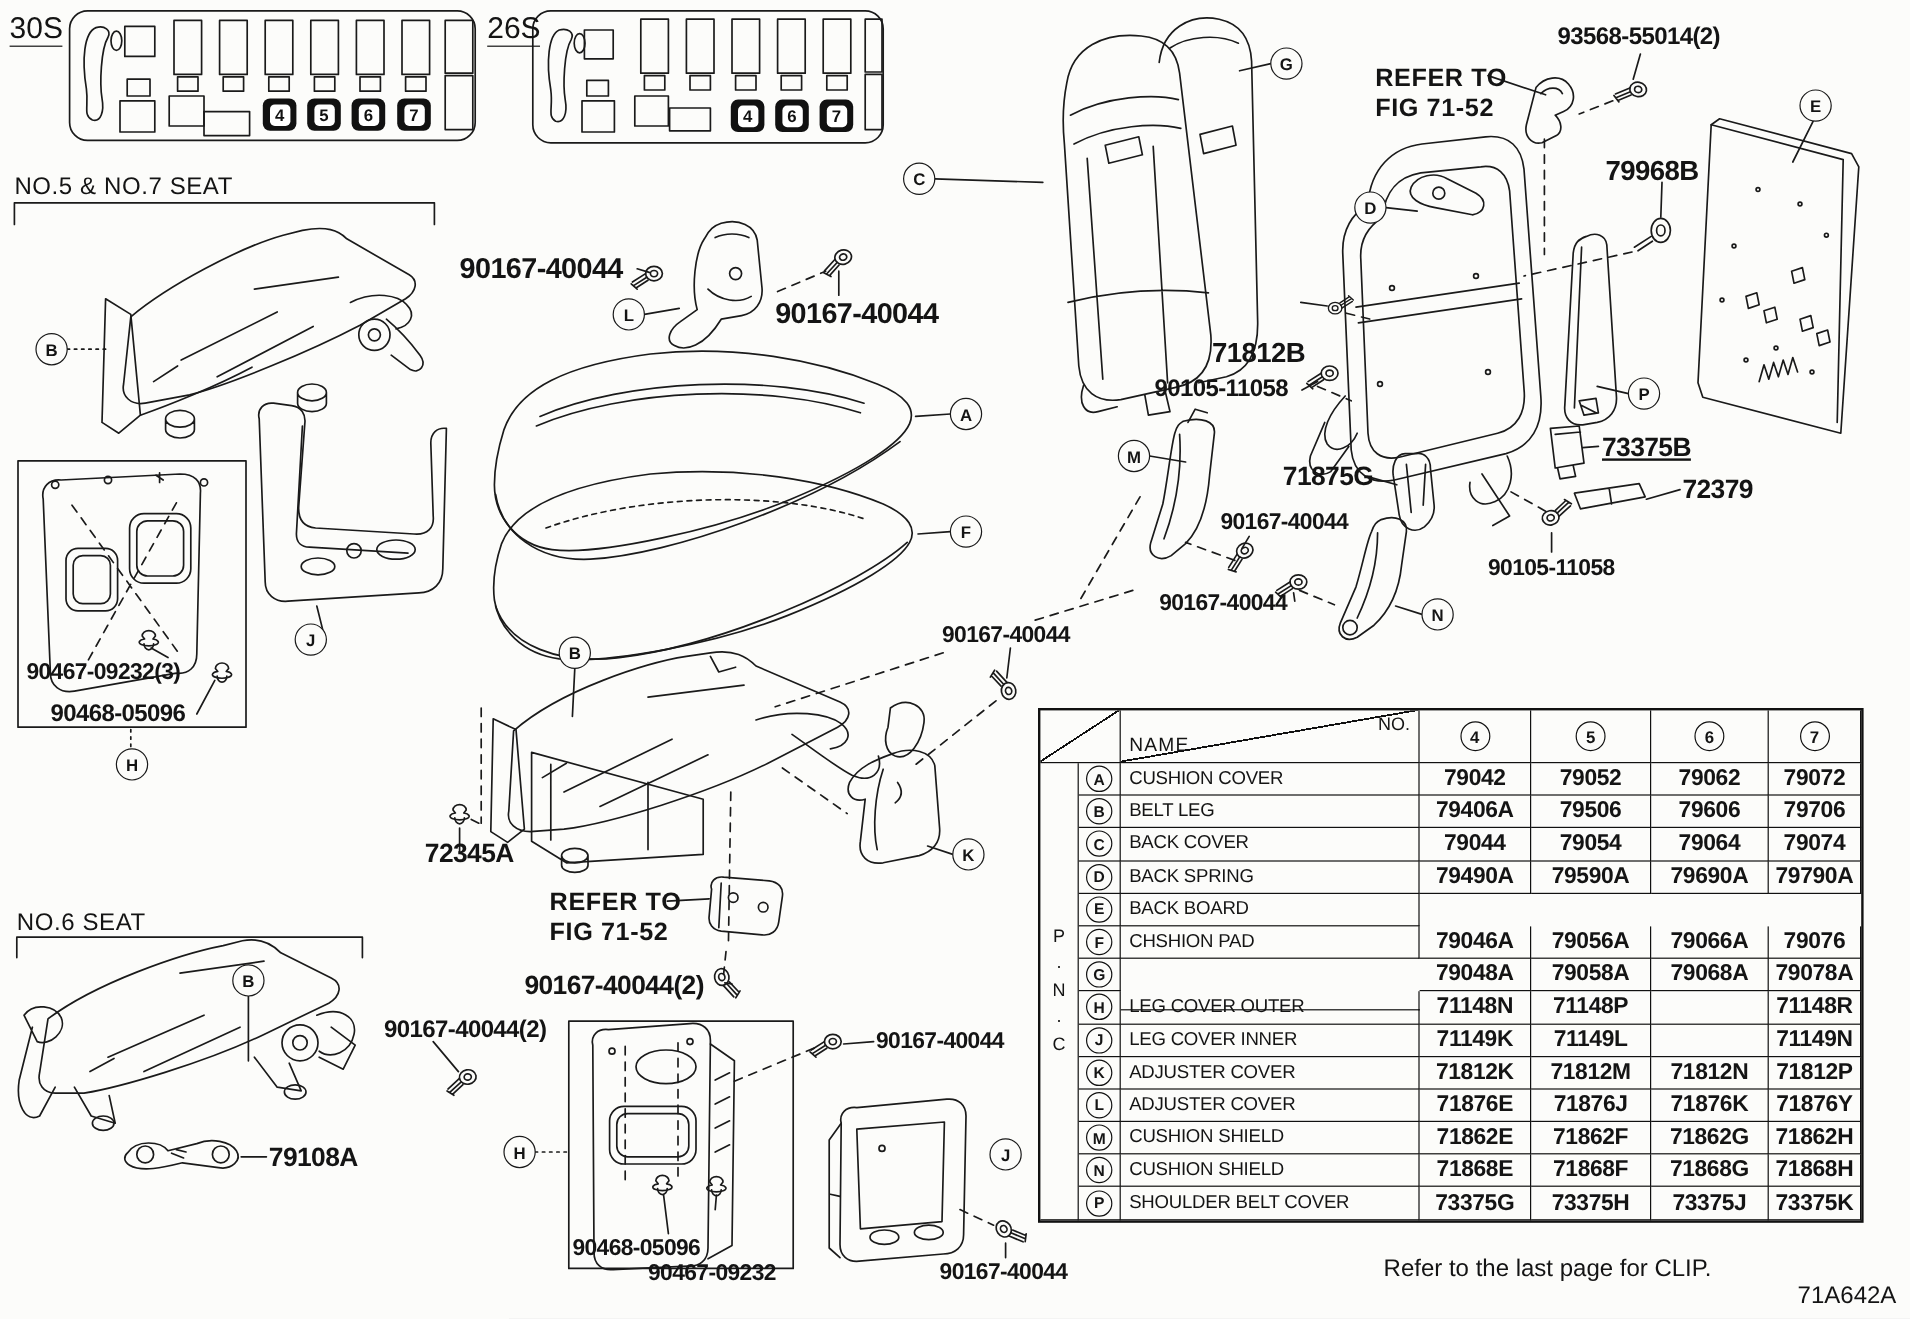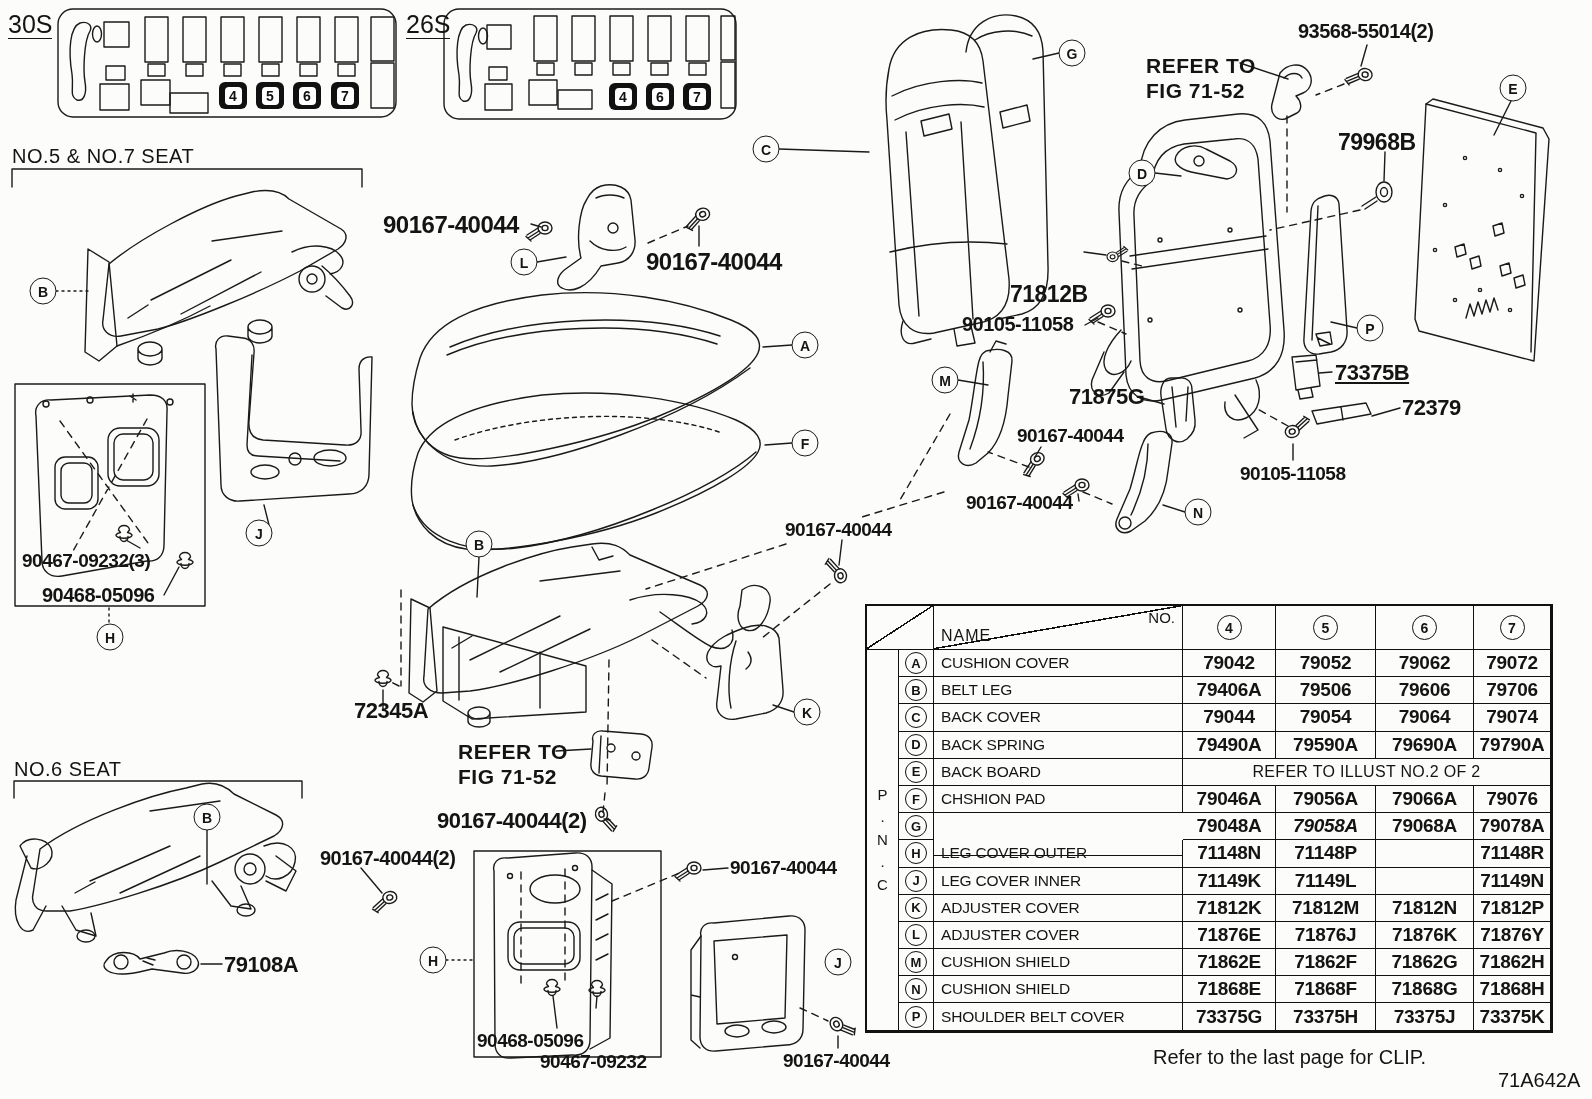--- a/index.html
+++ b/index.html
@@ -404,21 +404,21 @@
     <div class="plabel" style="left: 224px; top: 954px; font-size: 22px;">79108A</div>
     <div class="plabel" style="left: 783px; top: 1051px; font-size: 19px;">90167-40044</div>
     <div class="note" style="left: 1146px; top: 53px;">
       <div>REFER TO</div>
       <div>FIG 71-52</div>
     </div>
     <div class="note" style="left: 458px; top: 739px;">
       <div>REFER TO</div>
       <div>FIG 71-52</div>
     </div>
-    <div class="" id="ptable" style="left: 865px; top: 604px;">
+    <div class="" id="ptable" style="left: 865px; top: 590px;">
       <div class="tc hdr diag" style="grid-area: 1 / 1 / auto / span 2;"></div>
       <div class="tc diag" style="grid-area: 1 / 3;">
         <span class="no-lbl">NO.</span>
         <span class="nm-lbl">NAME</span>
       </div>
       <div class="tc hdr" style="grid-area: 1 / 4;">
         <span class="circ">4</span>
       </div>
       <div class="tc hdr" style="grid-area: 1 / 5;">
         <span class="circ">5</span>
@@ -465,35 +465,34 @@
       </div>
       <div class="tc namec" style="grid-area: 5 / 3;">BACK SPRING</div>
       <div class="tc valc" style="grid-area: 5 / 4;">79490A</div>
       <div class="tc valc" style="grid-area: 5 / 5;">79590A</div>
       <div class="tc valc" style="grid-area: 5 / 6;">79690A</div>
       <div class="tc valc" style="grid-area: 5 / 7;">79790A</div>
       <div class="tc " style="grid-area: 6 / 2;">
         <span class="lcirc">E</span>
       </div>
       <div class="tc namec" style="grid-area: 6 / 3;">BACK BOARD</div>
-      <div class="tc spanv" style="grid-area: 6 / 4 / auto / span 4;">REFER TO ILLUST NO.2 OF 2</div>
       <div class="tc " style="grid-area: 7 / 2;">
         <span class="lcirc">F</span>
       </div>
       <div class="tc namec" style="grid-area: 7 / 3;">CHSHION PAD</div>
       <div class="tc valc" style="grid-area: 7 / 4;">79046A</div>
       <div class="tc valc" style="grid-area: 7 / 5;">79056A</div>
       <div class="tc valc" style="grid-area: 7 / 6;">79066A</div>
       <div class="tc valc" style="grid-area: 7 / 7;">79076</div>
       <div class="tc " style="grid-area: 8 / 2;">
         <span class="lcirc">G</span>
       </div>
       <div class="tc namec" style="grid-area: 8 / 3; margin-top: 42px;">BACK PAD</div>
       <div class="tc valc" style="grid-area: 8 / 4;">79048A</div>
-      <div class="tc valc" style="grid-area: 8 / 5; font-style: italic;">79058A</div>
+      <div class="tc valc" style="grid-area: 8 / 5;">79058A</div>
       <div class="tc valc" style="grid-area: 8 / 6;">79068A</div>
       <div class="tc valc" style="grid-area: 8 / 7;">79078A</div>
       <div class="tc " style="grid-area: 9 / 2;">
         <span class="lcirc">H</span>
       </div>
       <div class="tc namec" style="grid-area: 9 / 3;">LEG COVER OUTER</div>
       <div class="tc valc" style="grid-area: 9 / 4;">71148N</div>
       <div class="tc valc" style="grid-area: 9 / 5;">71148P</div>
       <div class="tc valc" style="grid-area: 9 / 6;"></div>
       <div class="tc valc" style="grid-area: 9 / 7;">71148R</div>

